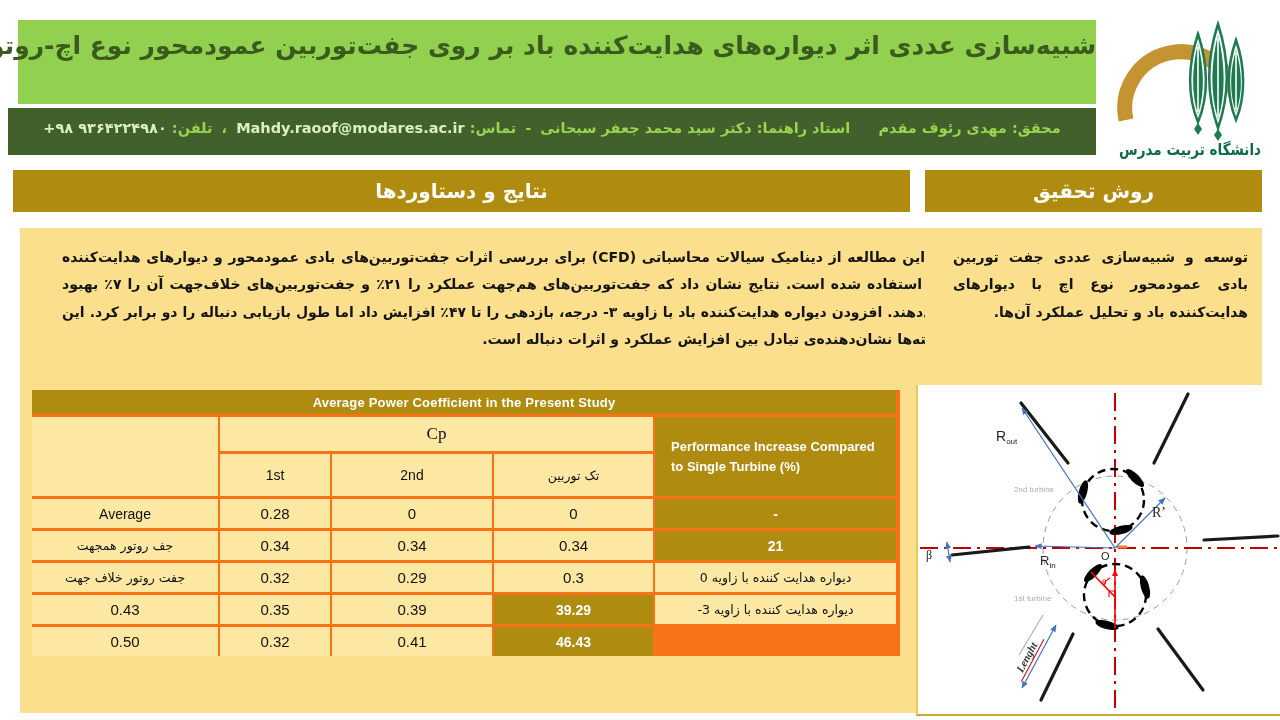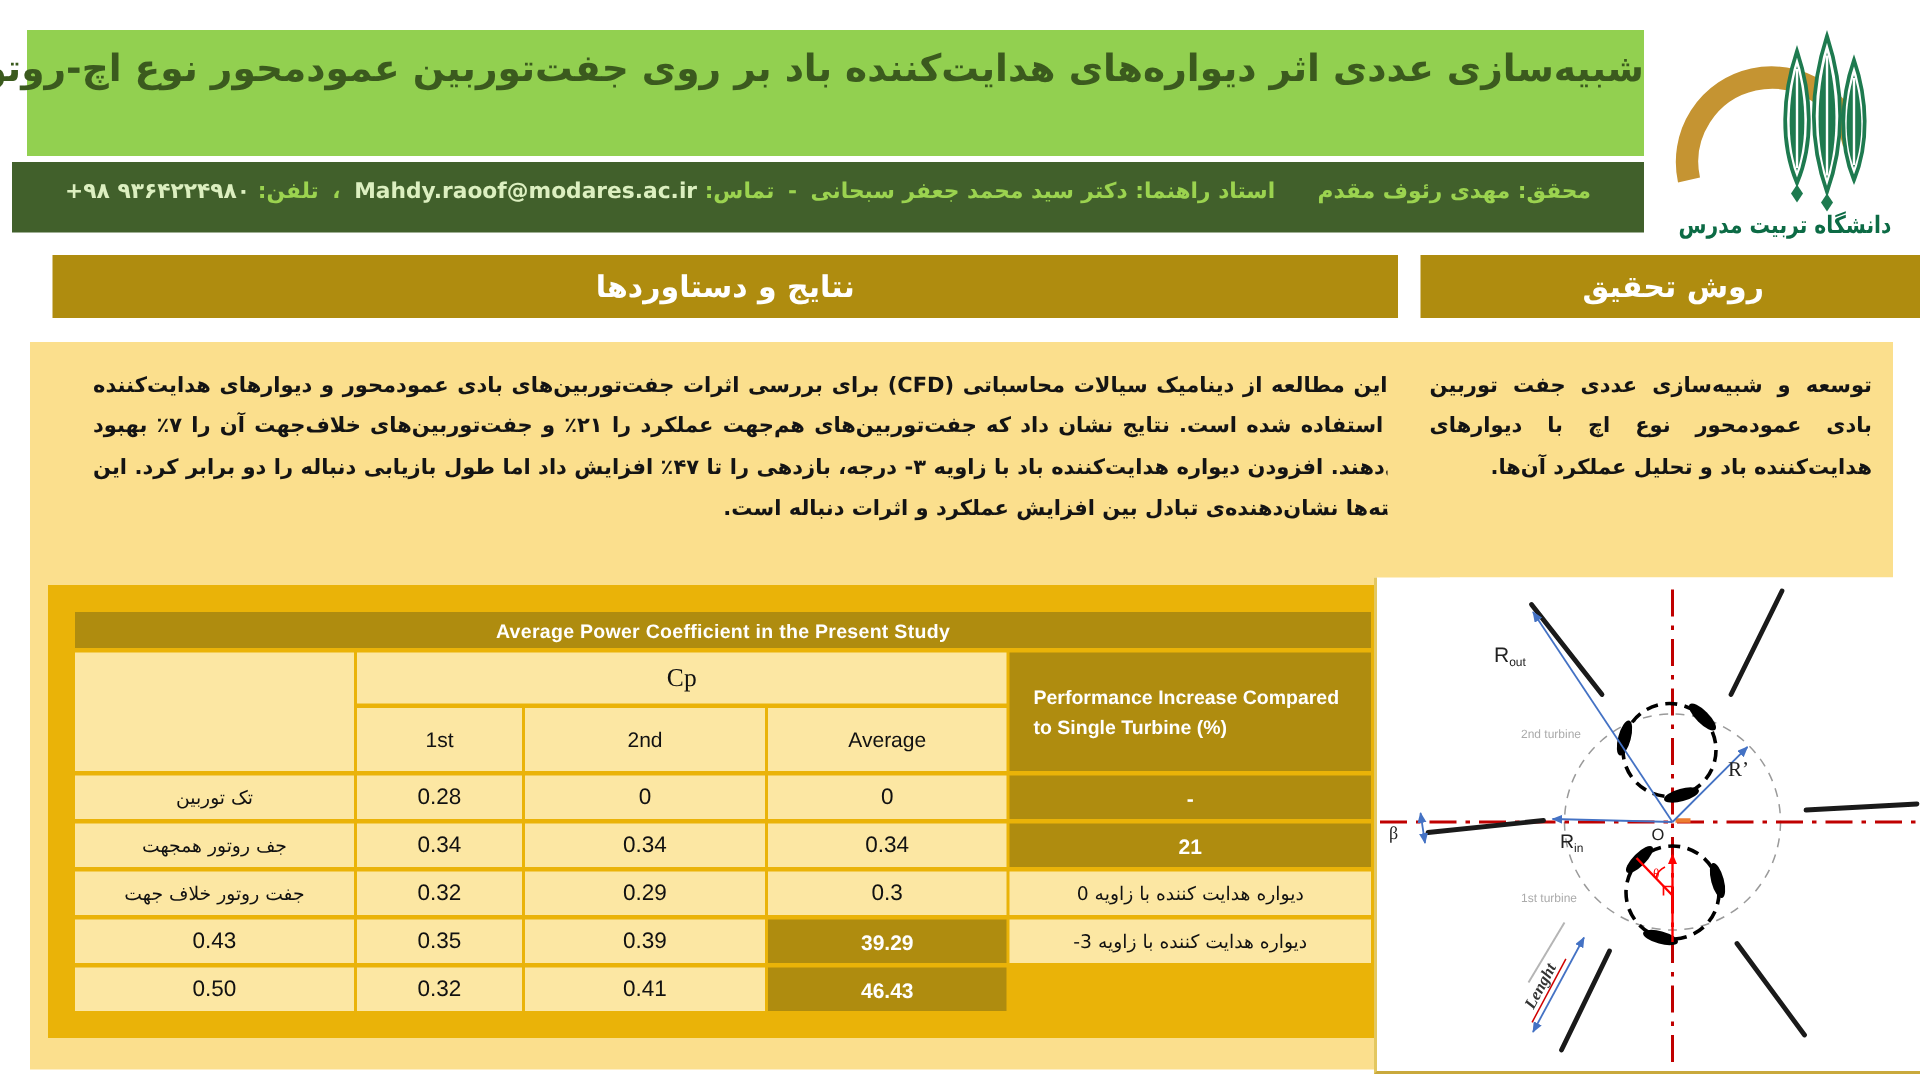--- a/index.html
+++ b/index.html
@@ -19,39 +19,39 @@
     background:#41602B;color:#9BD34F;font-size:14.5px;font-weight:bold;
     direction:rtl;text-align:center;line-height:40px;white-space:nowrap;
   }
   .contact-bar .lt{direction:ltr;unicode-bidi:embed;color:#DCEFC0;font-weight:bold;margin-top:32px;}
   .contact-bar .sep{color:#9BD34F;padding:0 4px;}
   
   .logo{position:absolute;left:1114px;top:2px;width:158px;height:166px;}
   
   .sec-header{
     position:absolute;height:42px;background:#AF8C0F;color:#ffffff;
-    font-weight:bold;font-size:20px;text-align:center;line-height:42px;direction:rtl;margin-left:22px;
+    font-weight:bold;font-size:20px;text-align:center;line-height:42px;direction:rtl;
   }
   #results-header{left:13px;top:170px;width:897px;}
   #method-header{left:925px;top:170px;width:337px;}
   
   .panel{background:#FBDF8D;position:absolute;box-sizing:border-box;}
   #results-panel{left:20px;top:228px;width:940px;height:485px;}
   #method-panel{left:925px;top:228px;width:337px;height:157px;padding:16px 14px 0 28px;}
   .fa-body{
     direction:rtl;text-align:justify;color:#141414;font-weight:bold;
     font-size:14px;line-height:1.95;
   }
   #results-paragraph{padding:16px 14px 0 42px;}
   
   .results-table{
     position:absolute;left:12px;top:162px;width:868px;
     display:grid;grid-template-columns:186px 110px 160px 159px 241px;
     grid-template-rows:24px 34px 42px 29px 29px 29px 29px 29px;
-    gap:3px 2px;background:#eab308;padding:18px;box-sizing:content-box;
+    gap:3px 2px;background:#f97316;padding:0;box-sizing:content-box;
     font-family:"Liberation Sans",sans-serif;
   }
   .results-table>div{display:flex;align-items:center;justify-content:center;}
   .cell{background:#FCE7A3;color:#111;}
   .goldcell{background:#AF8C0F;color:#ffffff;font-weight:bold;}
   .t-title{grid-column:1/6;grid-row:1;font-size:13px;letter-spacing:.2px;}
   .t-empty{grid-column:1;grid-row:2/4;}
   .t-cp{grid-column:2/5;grid-row:2;font-family:"Liberation Serif",serif;font-size:17px;}
   .t-perf{grid-column:5;grid-row:2/4;font-size:13px;padding:0 16px;line-height:1.5;}
   .t-sub{font-size:14px;}
@@ -115,23 +115,23 @@
 <div class="panel" id="results-panel">
   <div class="fa-body" id="results-paragraph">در این مطالعه از دینامیک سیالات محاسباتی (CFD) برای بررسی اثرات جفت‌توربین‌های بادی عمودمحور و دیوارهای هدایت‌کننده باد استفاده شده است. نتایج نشان داد که جفت‌توربین‌های هم‌جهت عملکرد را ۲۱٪ و جفت‌توربین‌های خلاف‌جهت آن را ۷٪ بهبود می‌دهند. افزودن دیواره هدایت‌کننده باد با زاویه ۳- درجه، بازدهی را تا ۴۷٪ افزایش داد اما طول بازیابی دنباله را دو برابر کرد. این یافته‌ها نشان‌دهنده‌ی تبادل بین افزایش عملکرد و اثرات دنباله است.</div>
 
   <div class="results-table">
     <div class="goldcell t-title">Average Power Coefficient in the Present Study</div>
     <div class="cell t-empty"></div>
     <div class="cell t-cp">Cp</div>
     <div class="goldcell t-perf">Performance Increase Compared to Single Turbine (%)</div>
     <div class="cell t-sub">1st</div>
     <div class="cell t-sub">2nd</div>
+    <div class="cell t-lab">تک توربین</div>
+
     <div class="cell t-sub">Average</div>
-
-    <div class="cell t-lab">تک توربین</div>
     <div class="cell t-val">0.28</div>
     <div class="cell t-val">0</div>
     <div class="cell t-val">0</div>
     <div class="goldcell t-pv">-</div>
 
     <div class="cell t-lab">جف روتور همجهت</div>
     <div class="cell t-val">0.34</div>
     <div class="cell t-val">0.34</div>
     <div class="cell t-val">0.34</div>
     <div class="goldcell t-pv">21</div>

